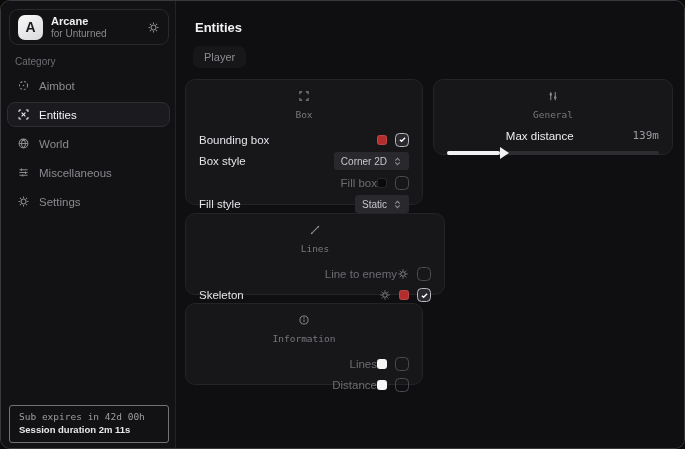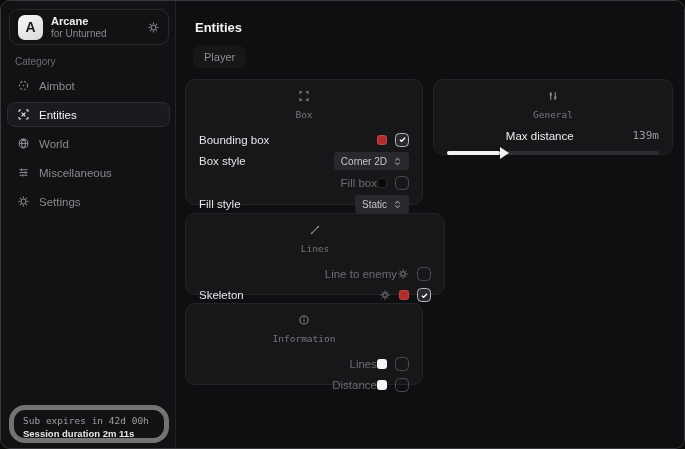--- a/index.html
+++ b/index.html
@@ -27,21 +27,21 @@
   .category-label { position:absolute; top:55px; left:14px; color:#6d6d72; font-size:10px; }
 
   .nav { position:absolute; top:72px; left:6px; width:163px; }
   .nav-item { height:25px; margin-bottom:4px; display:flex; align-items:center;
               gap:9px; padding:0 9px; border-radius:8px; color:#8a8a8f;
               font-size:11.5px; border:1px solid transparent; cursor:pointer; }
   .nav-item.active { background:#1b1b1f; border-color:#2d2d32; color:#f0f0f2; }
   .nav-item .icon { color:inherit; }
 
   .footer-card { position:absolute; left:8px; bottom:5px; width:160px; height:38px;
-                 border:5px solid #737373; border-radius:16px; padding:5px 9px; }
+                 border:1px solid #737373; border-radius:3px; padding:5px 9px; }
   .sub-expiry { font-family:"DejaVu Sans Mono", monospace; color:#9d9da2;
                 font-size:9.5px; margin-bottom:2px; }
   .session { color:#e8e8ec; font-size:9.5px; font-weight:bold; }
 
   
   .main { position:absolute; left:175px; top:0; right:0; bottom:0; background:#0f0f11; }
   .page-title { position:absolute; top:19px; left:19px; color:#f2f2f4;
                 font-size:13px; font-weight:bold; }
   .tabs { position:absolute; top:45px; left:17px; display:flex; gap:3px; }
   .tab { height:22px; padding:0 11px; border-radius:7px; font-size:11px;

